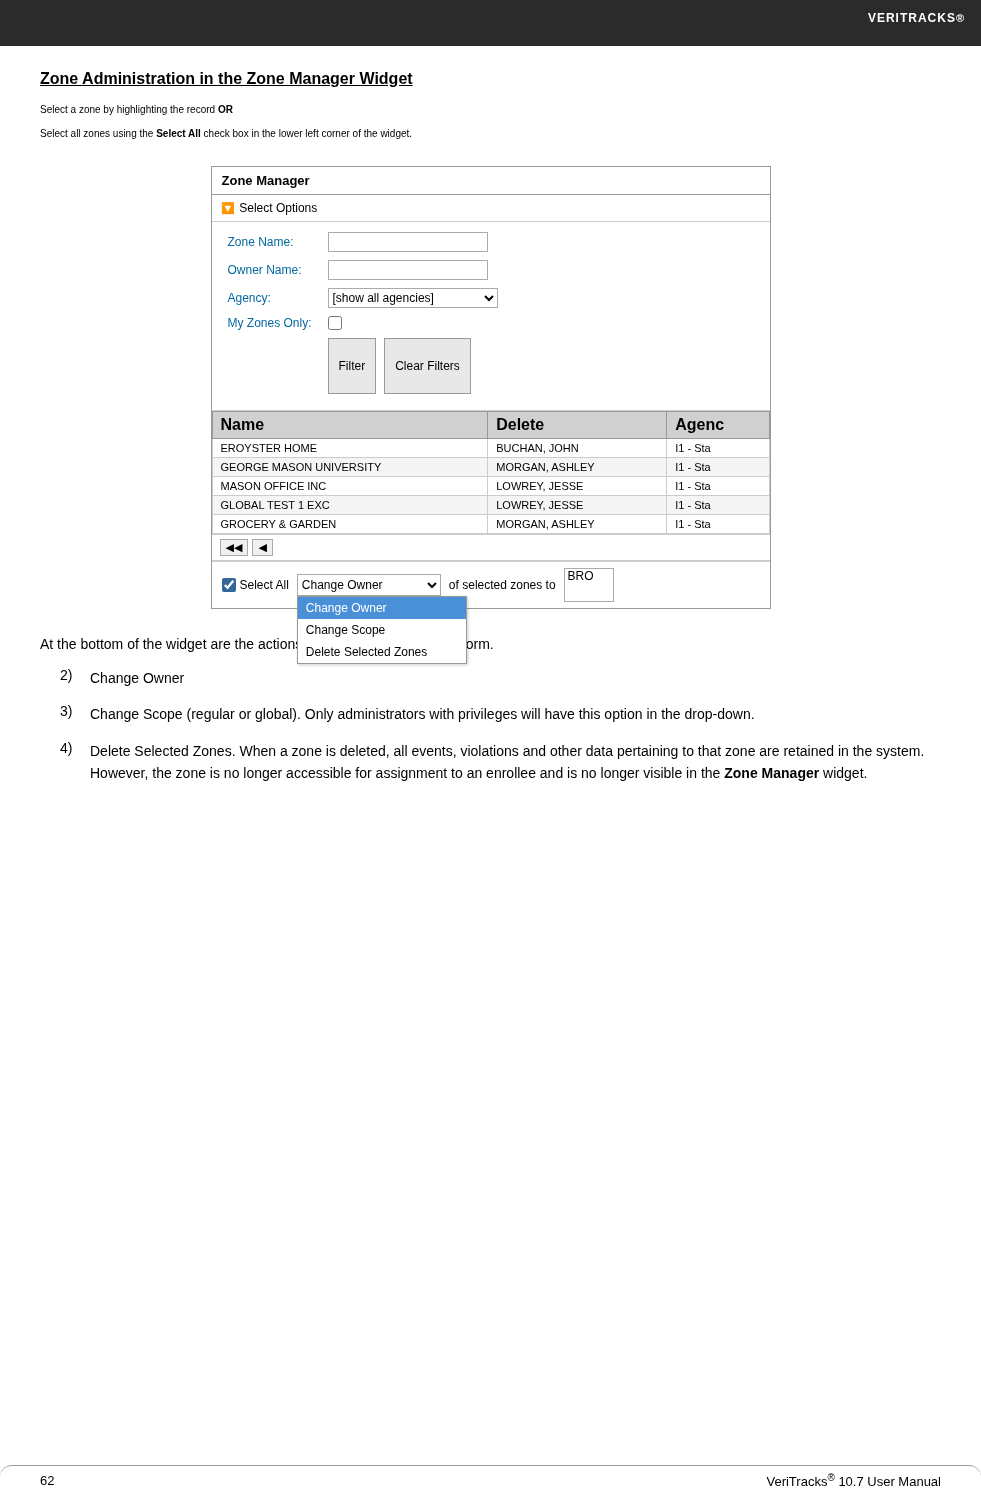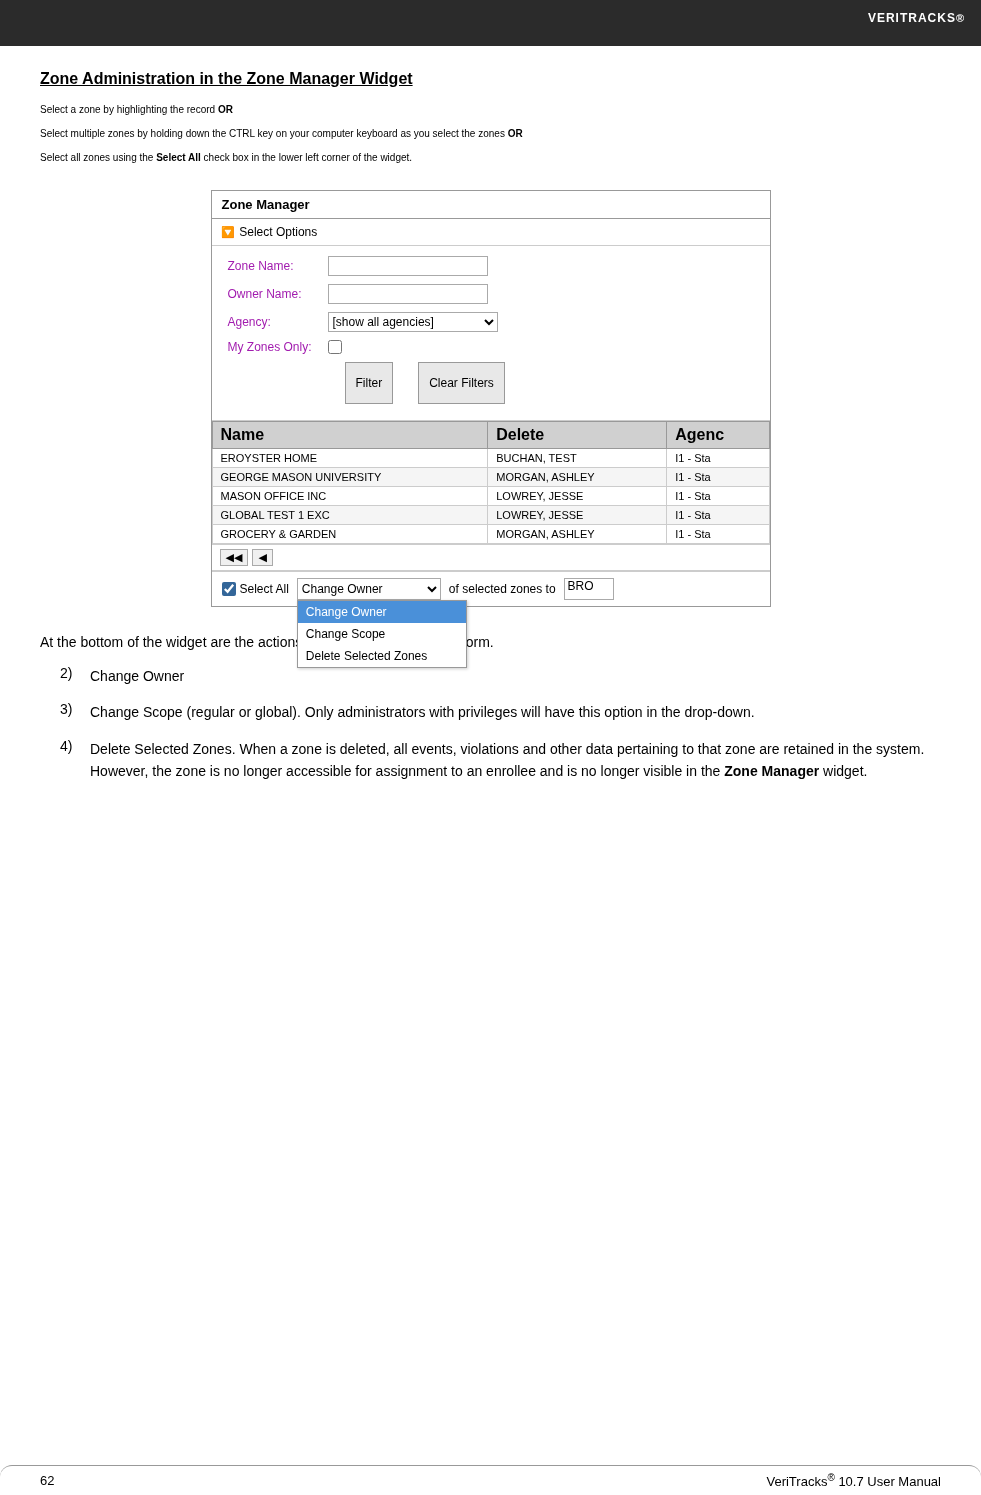--- a/index.html
+++ b/index.html
@@ -94,21 +94,21 @@
 
     .form-row {
       display: flex;
       align-items: center;
       margin-bottom: 8px;
     }
 
     .form-label {
       width: 100px;
       font-size: 12px;
-      color: #a21caf;
+      color: #0369a1;
     }
 
     .form-input {
       border: 1px solid #aaa;
       height: 20px;
       width: 160px;
       font-size: 12px;
       padding: 0 3px;
       background: #fff;
     }
@@ -128,24 +128,23 @@
 
     .filter-buttons {
       display: flex;
       gap: 8px;
       padding: 0 0 6px 100px;
     }
 
     .btn {
       border: 1px solid #999;
       background: #e8e8e8;
-      padding: 13px 10px;
+      padding: 20px 10px;
       font-size: 12px;
       cursor: pointer;
-      margin-left: 17px;
     }
 
     
     .zone-table {
       width: 100%;
       border-collapse: collapse;
     }
 
     .zone-table th {
       background: #d0d0d0;
@@ -216,21 +215,21 @@
       background: #fff;
     }
 
     .of-label {
       font-size: 12px;
     }
 
     .owner-field {
       border: 1px solid #aaa;
       font-size: 12px;
-      height: 22px;
+      height: 34px;
       width: 50px;
       padding: 0 3px;
       overflow: hidden;
     }
 
     
     .dropdown-overlay {
       position: relative;
     }
 
@@ -310,23 +309,20 @@
     <span>VeriTracks</span><span style="font-size:11px; vertical-align:super;">®</span>
   </div>
 </div>
 
 <div class="content">
 
   <div class="section-title">Zone Administration in the Zone Manager Widget</div>
 
   <div class="intro-text">
     Select a zone by highlighting the record <strong>OR</strong>
-  </div>
-  <div class="intro-text">
-    Select multiple zones by holding down the CTRL key on your computer keyboard as you select the zones <strong>OR</strong>
   </div>
   <div class="intro-text">
     Select all zones using the <strong>Select All</strong> check box in the lower left corner of the widget.
   </div>
 
   <div class="widget-container">
     <div class="zone-manager-widget">
 
       <div class="widget-title-bar">
         <span>Zone Manager</span>
@@ -366,21 +362,21 @@
         <thead>
           <tr>
             <th>Name</th>
             <th>Delete</th>
             <th>Agenc</th>
           </tr>
         </thead>
         <tbody id="zone-table-body">
         <tr>
               <td>EROYSTER HOME</td>
-              <td>BUCHAN, TEST</td>
+              <td>BUCHAN, JOHN</td>
               <td>I1 - Sta</td>
             </tr>
             <tr>
               <td>GEORGE MASON UNIVERSITY</td>
               <td>MORGAN, ASHLEY</td>
               <td>I1 - Sta</td>
             </tr>
             <tr>
               <td>MASON OFFICE INC</td>
               <td>LOWREY, JESSE</td>

